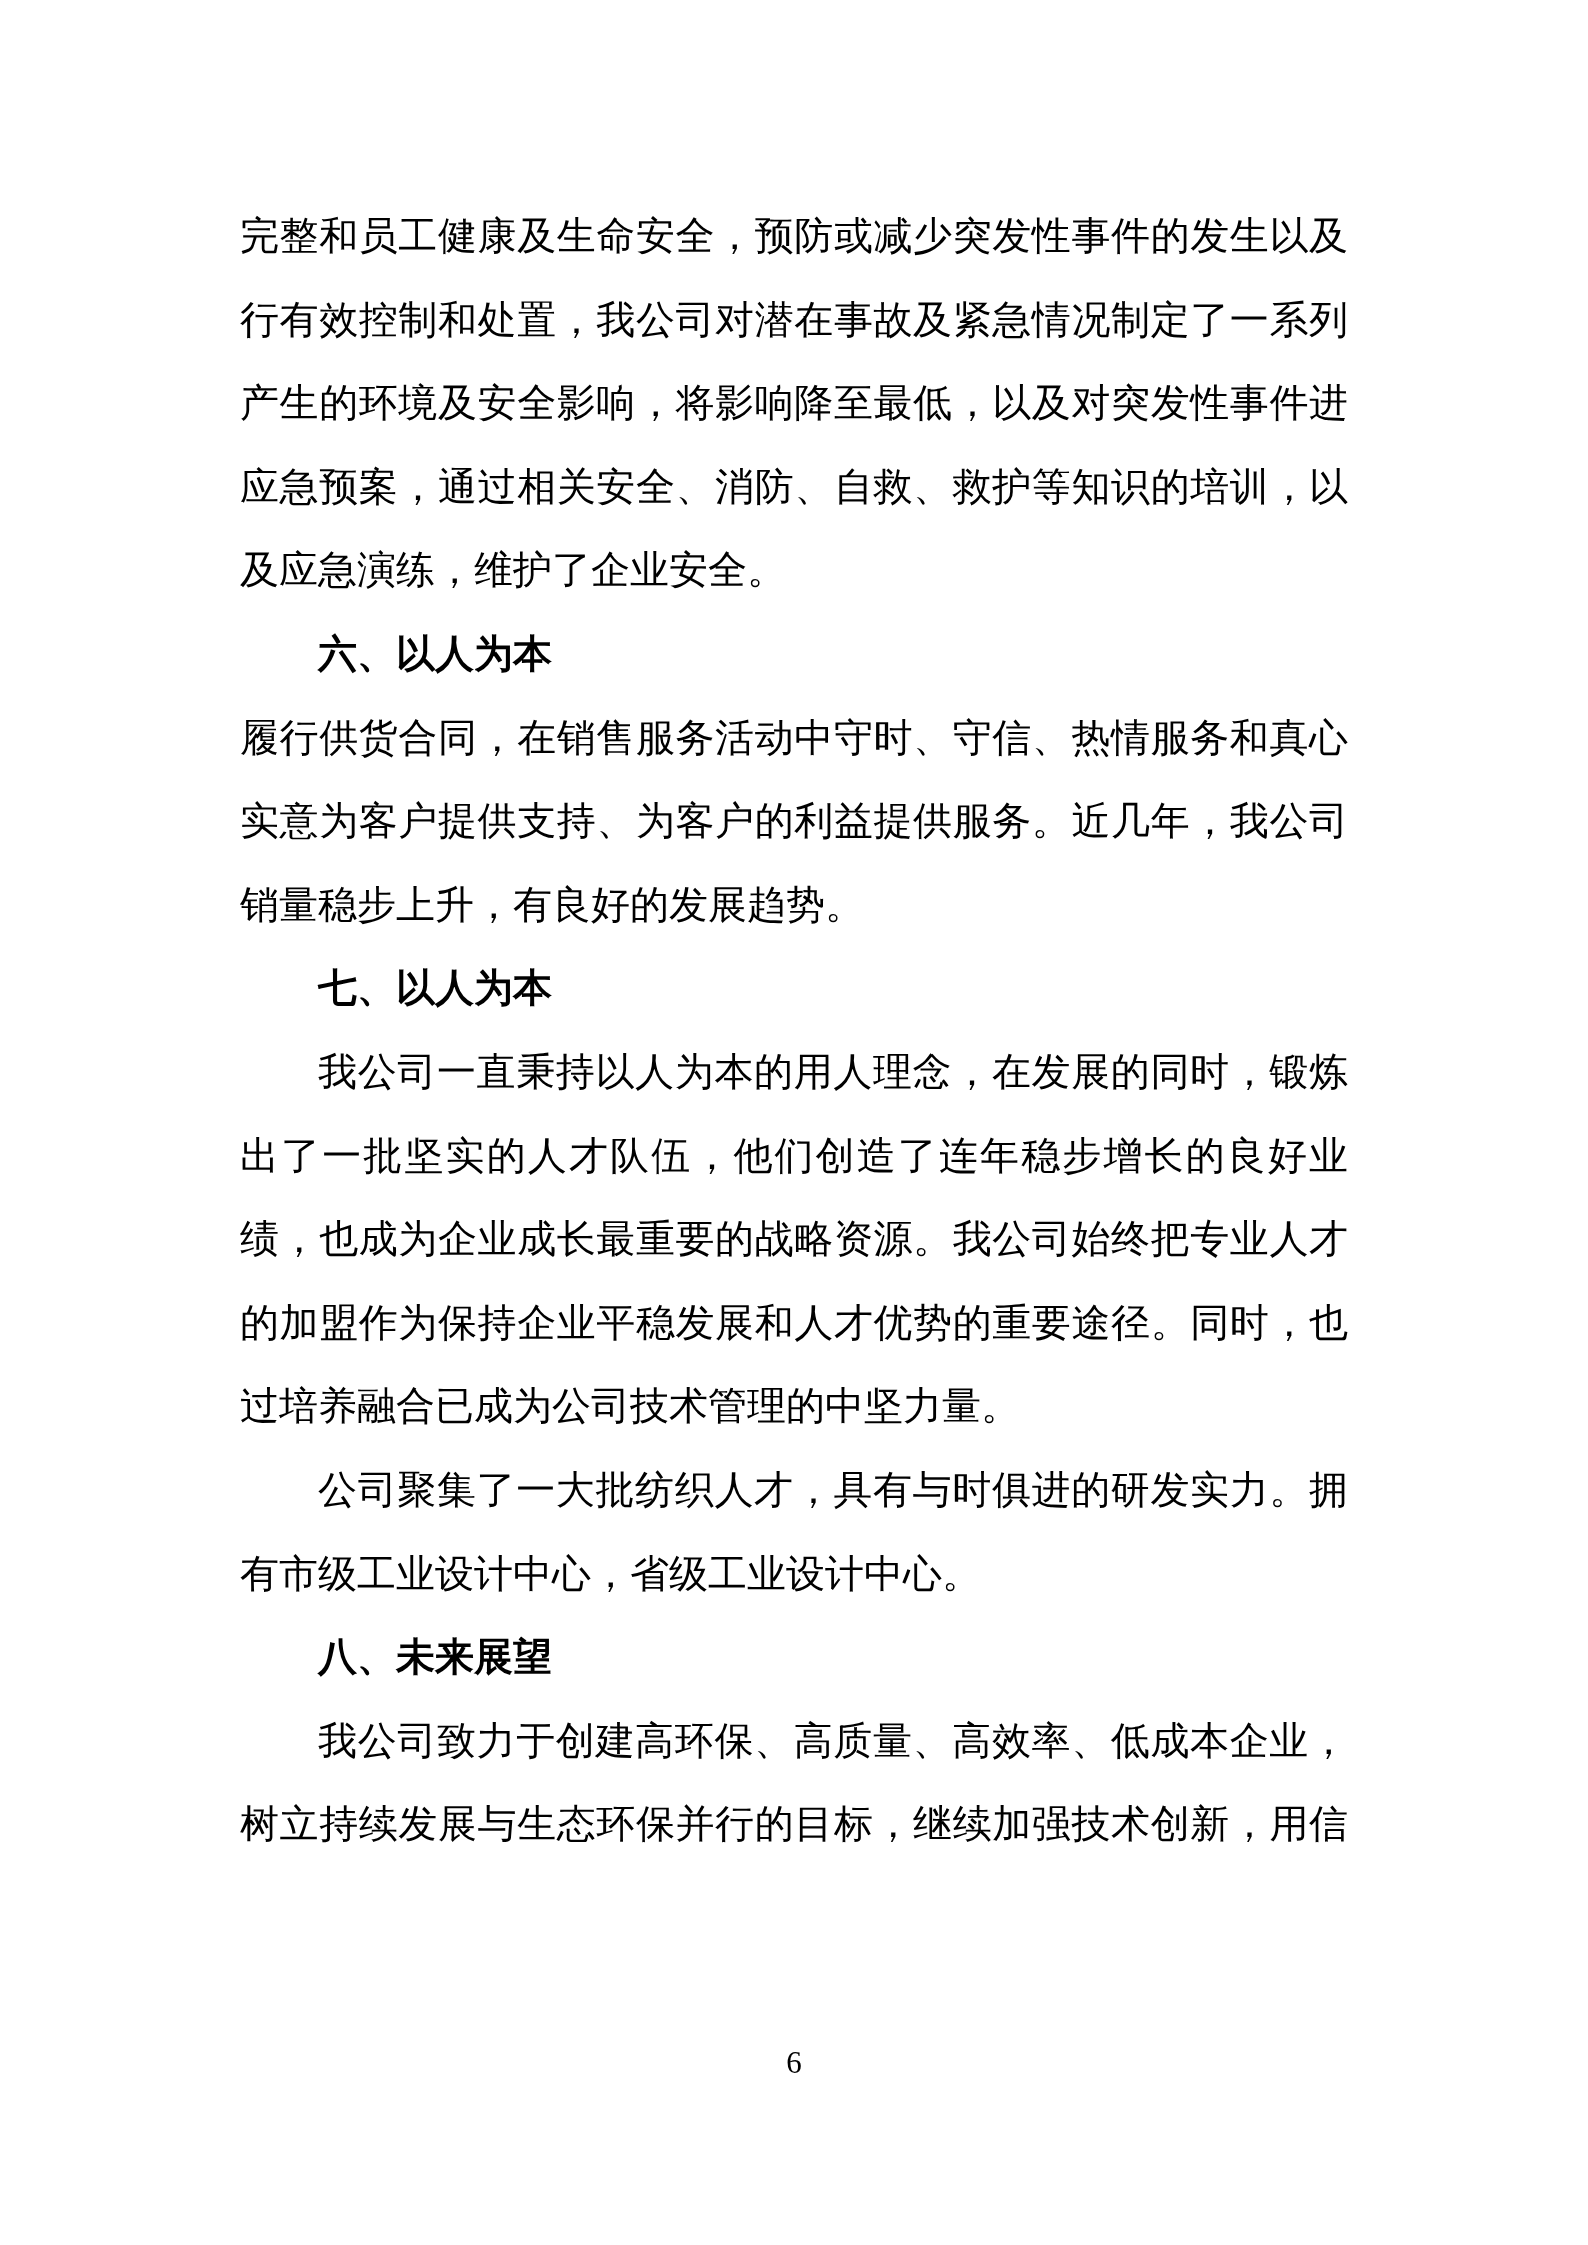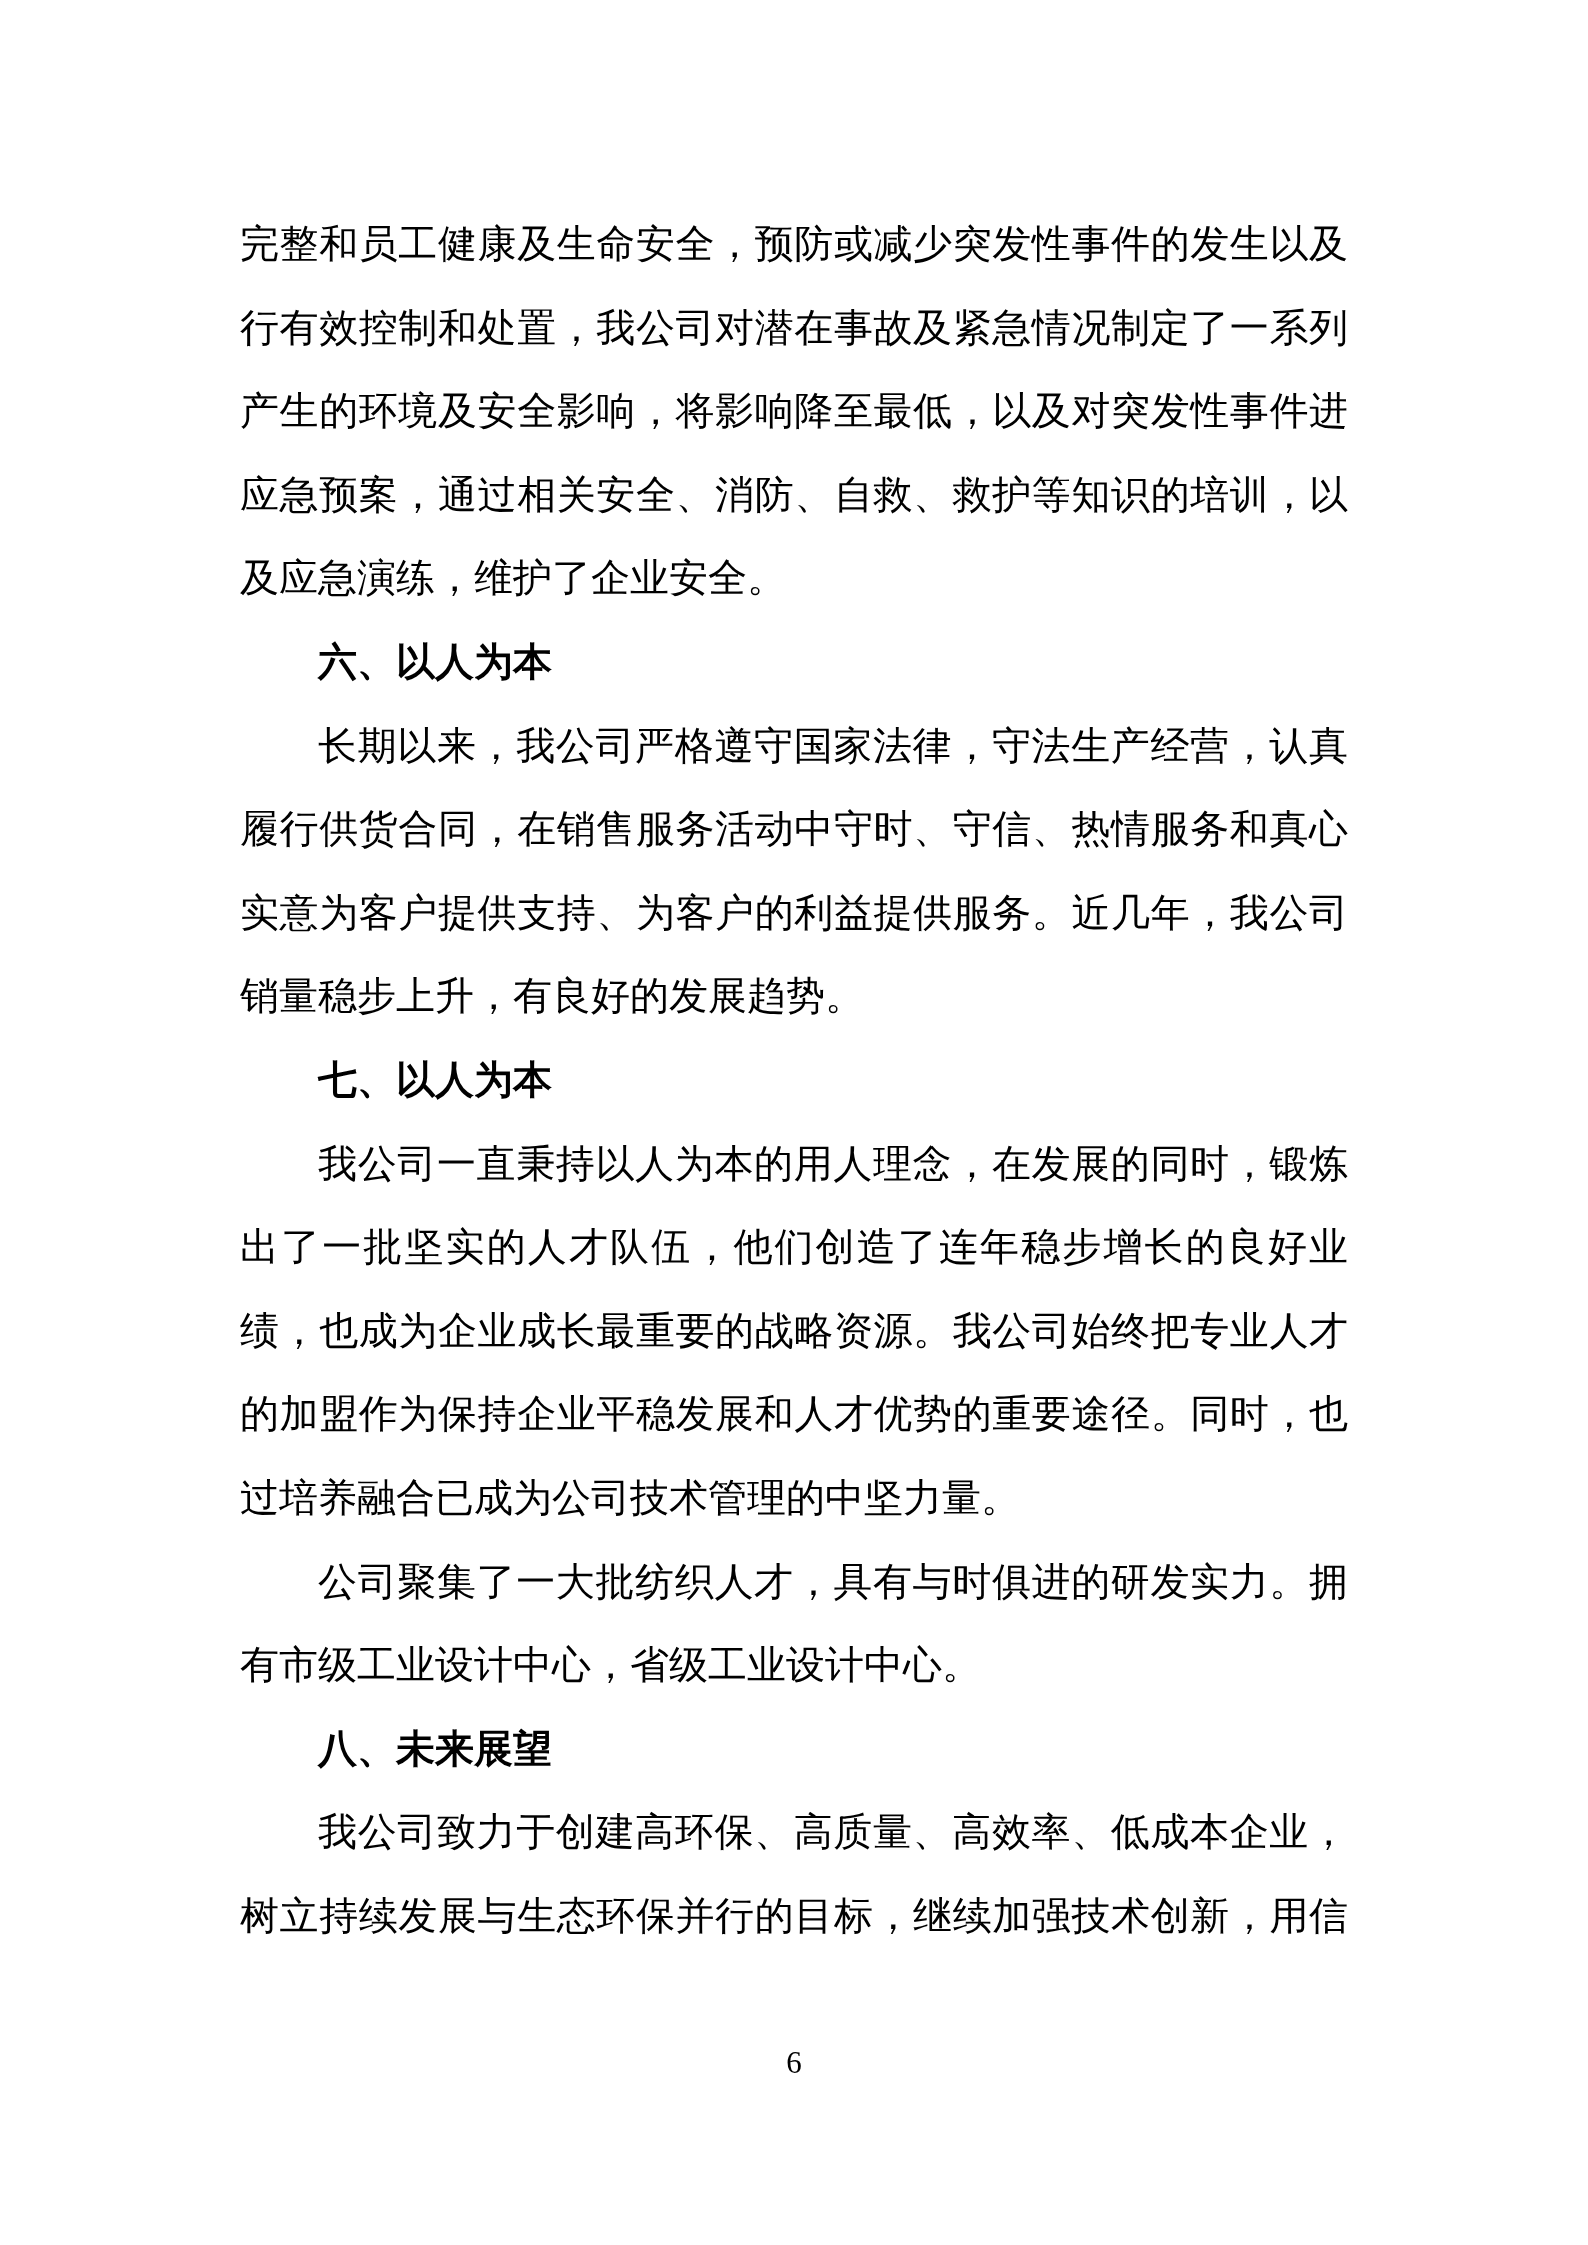--- a/index.html
+++ b/index.html
@@ -12,21 +12,21 @@
     width: 1588px;
     height: 2245px;
     background: #ffffff;
     color: #000000;
     font-family: "Liberation Serif", "DejaVu Serif", serif;
     overflow: hidden;
   }
   .textblock {
     position: absolute;
     left: 240px;
-    top: 202px;
+    top: 194px;
     width: 1108px;
   }
   .line {
     height: 83.6px;
     line-height: 83.6px;
     font-size: 39px;
     white-space: normal;
     text-align: justify;
     text-align-last: left;
     letter-spacing: 0;
@@ -58,21 +58,20 @@
 <body>
 
 <div class="page">
   <div class="textblock">
     <div class="line full">完整和员工健康及生命安全，预防或减少突发性事件的发生以及</div>
     <div class="line full">行有效控制和处置，我公司对潜在事故及紧急情况制定了一系列</div>
     <div class="line full">产生的环境及安全影响，将影响降至最低，以及对突发性事件进</div>
     <div class="line full">应急预案，通过相关安全、消防、自救、救护等知识的培训，以</div>
     <div class="line end">及应急演练，维护了企业安全。</div>
     <div class="line heading">六、以人为本</div>
-    <div class="line full indent">长期以来，我公司严格遵守国家法律，守法生产经营，认真</div>
     <div class="line full">履行供货合同，在销售服务活动中守时、守信、热情服务和真心</div>
     <div class="line full">实意为客户提供支持、为客户的利益提供服务。近几年，我公司</div>
     <div class="line end">销量稳步上升，有良好的发展趋势。</div>
     <div class="line heading">七、以人为本</div>
     <div class="line full indent">我公司一直秉持以人为本的用人理念，在发展的同时，锻炼</div>
     <div class="line full">出了一批坚实的人才队伍，他们创造了连年稳步增长的良好业</div>
     <div class="line full">绩，也成为企业成长最重要的战略资源。我公司始终把专业人才</div>
     <div class="line full">的加盟作为保持企业平稳发展和人才优势的重要途径。同时，也</div>
     <div class="line end">过培养融合已成为公司技术管理的中坚力量。</div>
     <div class="line full indent">公司聚集了一大批纺织人才，具有与时俱进的研发实力。拥</div>

